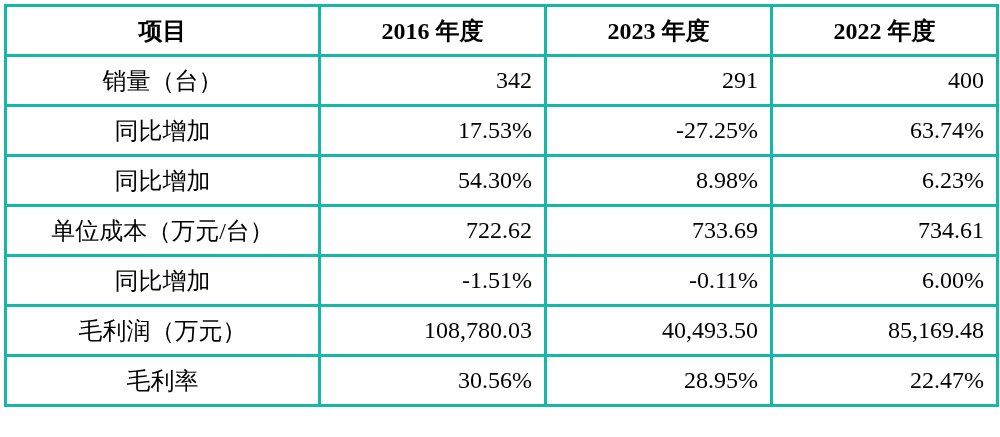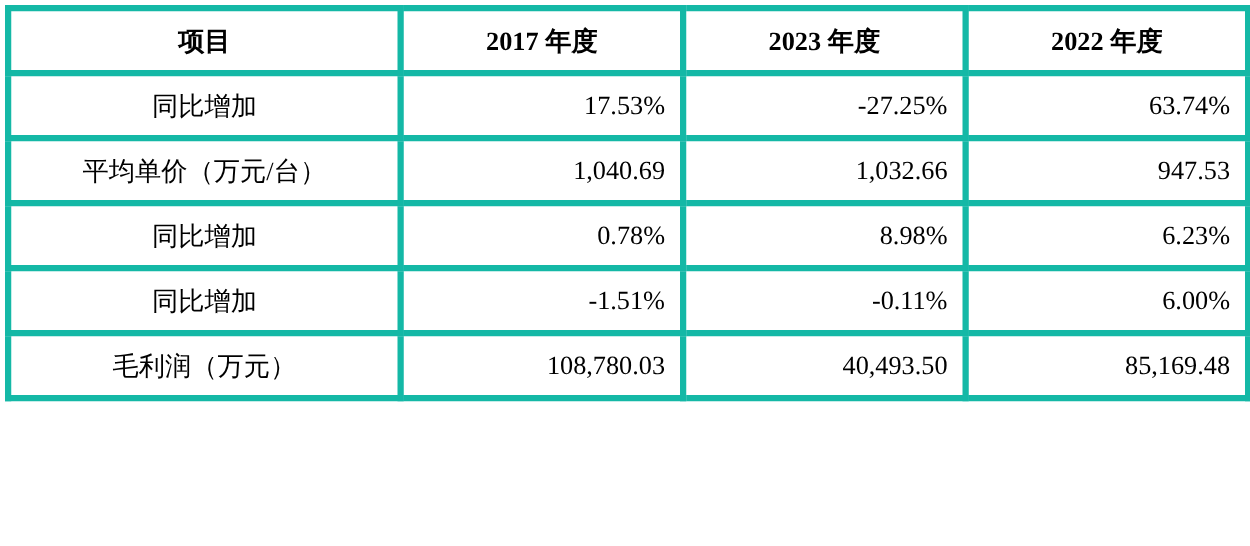--- a/index.html
+++ b/index.html
@@ -20,24 +20,24 @@
     box-sizing: border-box;
     padding: 4px 4px 4px 4px;
   }
   table.fin-table {
     border-collapse: collapse;
     width: 992px;
     margin: 0 auto;
     table-layout: fixed;
   }
   table.fin-table td {
-    border: 5px solid #14b8a6;
+    border: 3px solid #14b8a6;
     height: 47px;
     padding: 0 12px;
-    font-size: 21px;
+    font-size: 24px;
     vertical-align: middle;
     white-space: nowrap;
   }
   
   col.c0 { width: 314px; }
   col.c1 { width: 226px; }
   col.c2 { width: 226px; }
   col.c3 { width: 226px; }
 
   .hdr td {
@@ -63,49 +63,61 @@
   <table class="fin-table">
     <colgroup>
       <col class="c0">
         <col class="c1">
         <col class="c2">
         <col class="c3">
     </colgroup>
     <tbody>
       <tr class="hdr">
         <td>项目</td>
-        <td>2017 年度</td>
+        <td>2016 年度</td>
         <td>2023 年度</td>
         <td>2022 年度</td>
+      </tr>
+      <tr>
+        <td class="label">销量（台）</td>
+        <td class="num">342</td>
+        <td class="num">291</td>
+        <td class="num">400</td>
       </tr>
       <tr>
         <td class="label">同比增加</td>
         <td class="num">17.53%</td>
         <td class="num">-27.25%</td>
         <td class="num">63.74%</td>
       </tr>
       <tr>
-        <td class="label">平均单价（万元/台）</td>
-        <td class="num">1,040.69</td>
-        <td class="num">1,032.66</td>
-        <td class="num">947.53</td>
+        <td class="label">同比增加</td>
+        <td class="num">54.30%</td>
+        <td class="num">8.98%</td>
+        <td class="num">6.23%</td>
       </tr>
       <tr>
-        <td class="label">同比增加</td>
-        <td class="num">0.78%</td>
-        <td class="num">8.98%</td>
-        <td class="num">6.23%</td>
+        <td class="label">单位成本（万元/台）</td>
+        <td class="num">722.62</td>
+        <td class="num">733.69</td>
+        <td class="num">734.61</td>
       </tr>
       <tr>
         <td class="label">同比增加</td>
         <td class="num">-1.51%</td>
         <td class="num">-0.11%</td>
         <td class="num">6.00%</td>
       </tr>
       <tr class="bold">
         <td class="label">毛利润（万元）</td>
         <td class="num">108,780.03</td>
         <td class="num">40,493.50</td>
         <td class="num">85,169.48</td>
       </tr>
+      <tr class="bold">
+        <td class="label">毛利率</td>
+        <td class="num">30.56%</td>
+        <td class="num">28.95%</td>
+        <td class="num">22.47%</td>
+      </tr>
     </tbody>
   </table>
 </div>
 
 </body></html>

